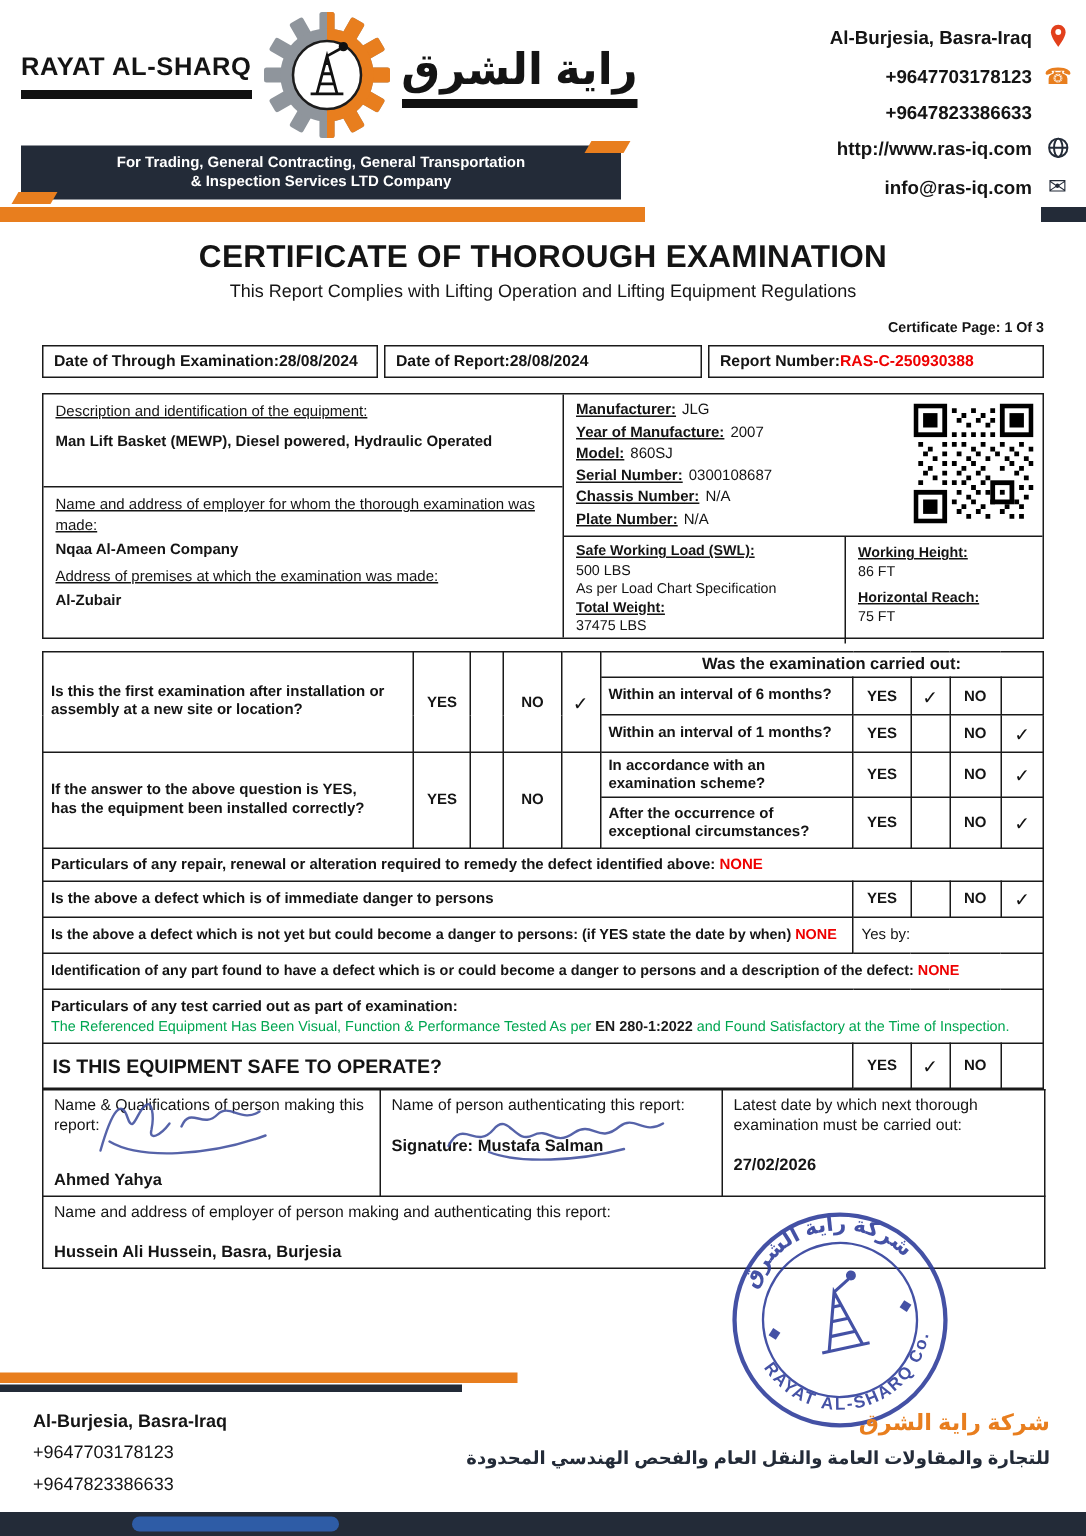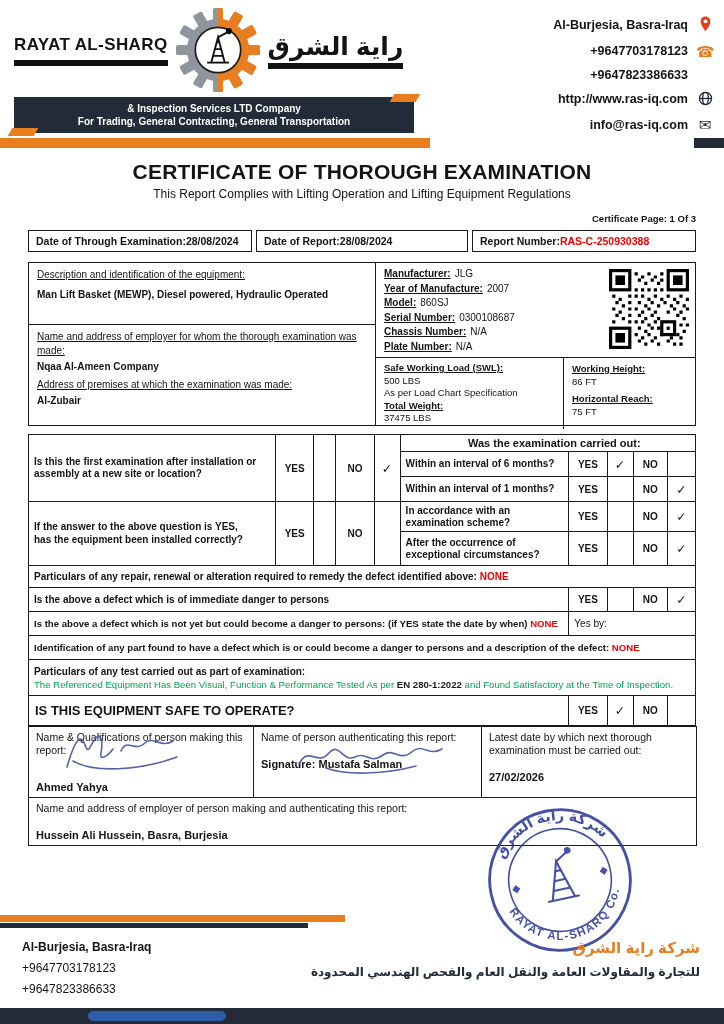--- a/index.html
+++ b/index.html
@@ -6,21 +6,21 @@
   html,body { width:724px; height:1024px; background:#fff; color:#141414;
     font-family:"Liberation Sans","DejaVu Sans",sans-serif; }
   .page { position:relative; width:724px; height:1024px; overflow:hidden; }
 
   
   .header { display:flex; justify-content:space-between; padding:8px 10px 0 14px; }
   .brand { width:430px; }
   .logo-row { display:flex; align-items:center; gap:8px; }
   .name-en { font-weight:bold; font-size:17px; letter-spacing:.4px; padding-bottom:5px;
              border-bottom:6px solid #111; white-space:nowrap; }
-  .name-ar { font-weight:bold; font-size:25px; padding-bottom:2px; border-bottom:6px solid #111; white-space:nowrap; }
+  .name-ar { font-weight:bold; font-size:29px; padding-bottom:2px; border-bottom:6px solid #111; white-space:nowrap; }
   .tagline { margin-top:5px; width:400px; background:var(--navy,#232B38); color:#fff;
              text-align:center; font-weight:bold; font-size:10px; line-height:13px;
              padding:5px 6px; position:relative; }
   .tagline::before { content:""; position:absolute; left:-4px; bottom:-3px; width:26px; height:8px;
              background:var(--accent-orange,#E87E1E); transform:skewX(-30deg); }
   .tagline::after { content:""; position:absolute; right:-4px; top:-3px; width:26px; height:8px;
              background:var(--accent-orange,#E87E1E); transform:skewX(-30deg); }
   .contacts { display:flex; flex-direction:column; gap:9px; align-items:flex-end; padding-top:8px; }
   .c-row { display:flex; align-items:center; gap:8px; font-weight:bold; font-size:12.5px; }
   .c-ico { width:18px; text-align:center; line-height:1; }
@@ -140,22 +140,22 @@
             <path d="M42,65 L50,35 L58,65"></path>
             <path d="M44,57 h12 M46,49 h8 M48,41 h4"></path>
             <path d="M37,65 h26"></path>
             <path d="M50,35 l11,-6"></path>
             <circle cx="63" cy="27.5" r="2.6" fill="#111"></circle>
           </g>
         </svg>
         <div class="name-ar">راية الشرق</div>
       </div>
       <div class="tagline">
+        <div>For Trading, General Contracting, General Transportation</div>
         <div>&amp; Inspection Services LTD Company</div>
-        <div>For Trading, General Contracting, General Transportation</div>
       </div>
     </div>
     <div class="contacts">
       <div class="c-row">
         <span>Al-Burjesia, Basra-Iraq</span>
         <span class="c-ico">
           <svg width="13" height="16" viewBox="0 0 14 18">
               <path d="M7 .5C3.9.5 1.5 3 1.5 6.1 1.5 10.2 7 17 7 17s5.5-6.8 5.5-10.9C12.5 3 10.1.5 7 .5z" fill="#E2401C"></path>
               <circle cx="7" cy="6" r="2.2" fill="#fff"></circle>
             </svg>

